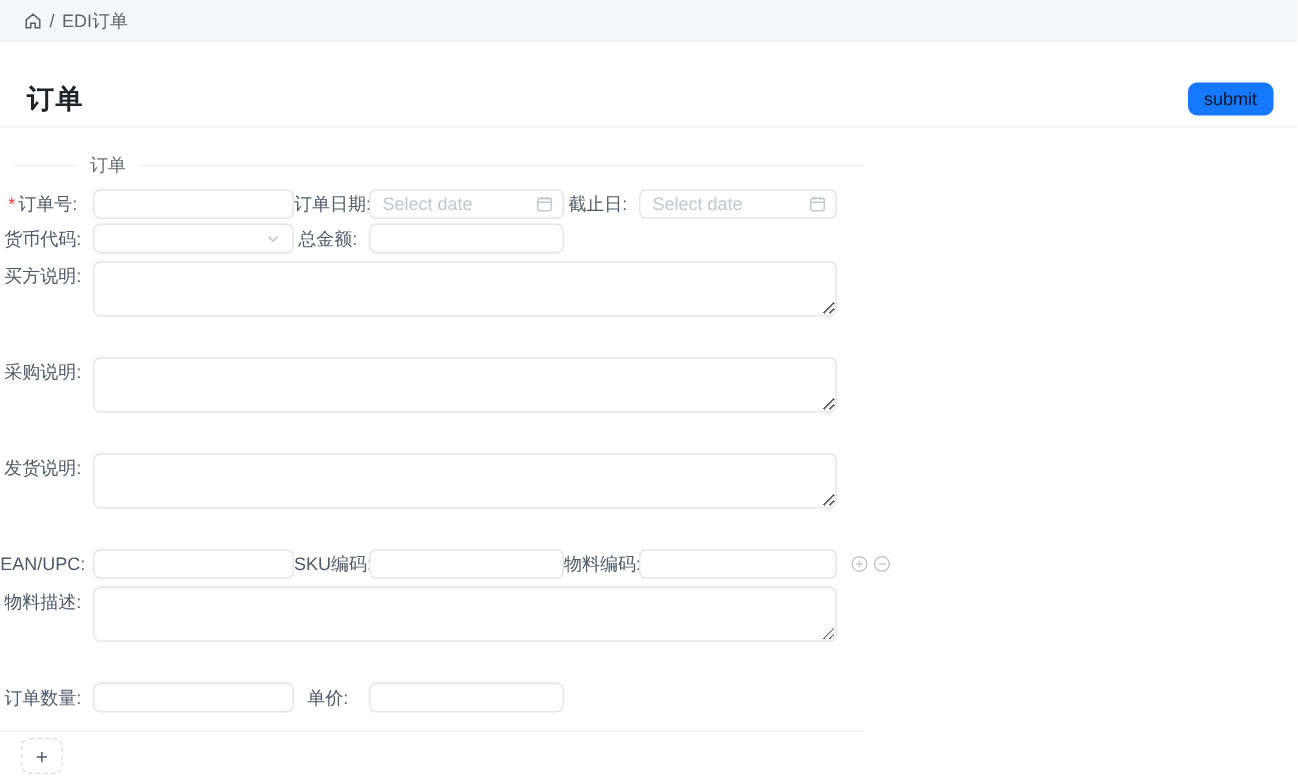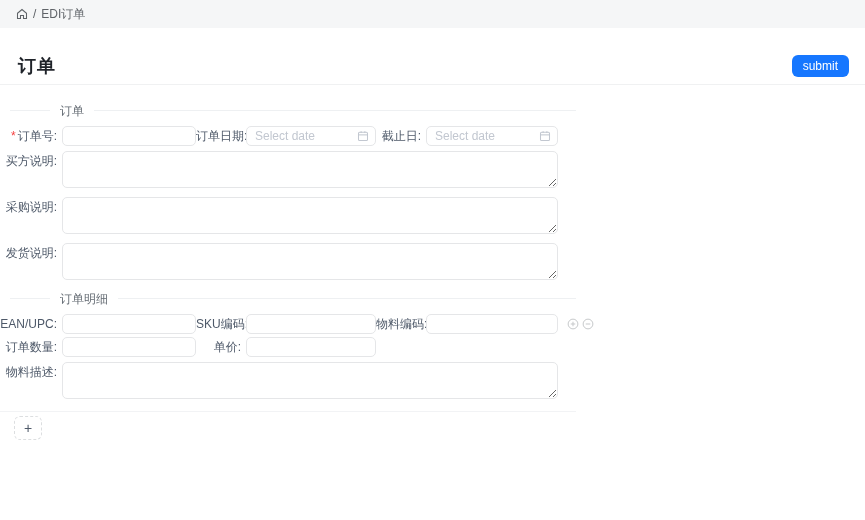--- a/index.html
+++ b/index.html
@@ -8,34 +8,34 @@
 
   
   .crumb-bar { height:28px; background:#f5f6f7; display:flex; align-items:center;
     padding:0 16px; font-size:12px; color:#5f6368; gap:5px; }
   .crumb-bar svg { display:block; }
 
   
   .page-header { display:flex; justify-content:space-between; align-items:center;
     padding:19px 16px 0 18px; height:57px; border-bottom:1px solid #f0f1f2; }
   .page-title { font-size:18px; font-weight:700; color:#1f2329; letter-spacing:1px; }
-  .submit-btn { background:#1677ff; color:#ffffff; border:none; border-radius:6px;
+  .submit-btn { background:#1677ff; color:#0f172a; border:none; border-radius:6px;
     height:22px; padding:0 11px; font-size:12px; cursor:pointer; }
 
   
   .form-col { width:592px; padding-top:8px; }
   .group-legend { position:relative; height:18px; margin:8px 0 7px 0; }
   .group-legend::before { content:""; position:absolute; left:10px; right:16px; top:50%;
     border-top:1px solid #eef0f2; }
   .legend-text { position:relative; background:#fff; padding:0 10px; margin-left:50px;
     font-size:12px; color:#646b73; }
 
   .frow { display:flex; align-items:center; margin-bottom:3px; }
-  .frow.top { align-items:flex-start; margin-bottom:9px; }
-  .lbl { font-size:12px; color:#4e5969; text-align:right; padding-right:5px;
+  .frow.top { align-items:flex-start; margin-bottom:27px; }
+  .lbl { font-size:12px; color:#4e5969; text-align:center; padding-right:5px;
     white-space:nowrap; line-height:20px; flex:0 0 auto; }
   .w1 { width:62px; } .w2 { width:50px; } .w3 { width:50px; }
   .req { color:#f53f3f; margin-right:2px; }
 
   .ctl { height:20px; border:1px solid #e5e6e8; border-radius:5px; font-size:12px;
     color:#333; padding:0 8px; outline:none; background:#fff; }
   .ctl::placeholder { color:#c2c7d0; }
   .in1 { width:134px; } .in2 { width:130px; } .in3 { width:132px; }
 
   .date-wrap { position:relative; display:inline-block; }
@@ -102,38 +102,46 @@
       <svg width="12" height="12" viewBox="0 0 16 16" fill="none" stroke="#c2c7d0" stroke-width="1.4">
           <rect x="2" y="3" width="12" height="11" rx="1.5"></rect>
           <line x1="2" y1="6.5" x2="14" y2="6.5"></line>
           <line x1="5.5" y1="1.5" x2="5.5" y2="4"></line>
           <line x1="10.5" y1="1.5" x2="10.5" y2="4"></line>
         </svg>
     </span>
   </div>
 
 
+  <div class="frow">
+    <label class="lbl w1">货币代码:</label>
+    <div class="ctl in1 select">
+      <span></span>
+      <svg width="10" height="10" viewBox="0 0 12 12" fill="none" stroke="#c2c7d0" stroke-width="1.4">
+          <polyline points="2.5,4.5 6,8 9.5,4.5"></polyline>
+        </svg>
+    </div>
+    <label class="lbl w2">总金额:</label>
+    <input class="ctl in2" style="">
+  </div>
 
   <div class="frow top" style="margin-top:5px;">
     <label class="lbl w1">买方说明:</label>
     <textarea class="ta" style=""></textarea>
   </div>
   <div class="frow top">
     <label class="lbl w1">采购说明:</label>
     <textarea class="ta" style=""></textarea>
   </div>
   <div class="frow top">
     <label class="lbl w1">发货说明:</label>
     <textarea class="ta" style=""></textarea>
   </div>
 
   
-  <div class="group-legend">
-    <span class="legend-text">订单明细</span>
-  </div>
 
   <div class="frow">
     <label class="lbl w1">EAN/UPC:</label>
     <input class="ctl in1" style="">
     <label class="lbl w2">SKU编码:</label>
     <input class="ctl in2" style="">
     <label class="lbl w3">物料编码:</label>
     <input class="ctl in3" style="">
     <span class="rowicons">
       <svg width="12" height="12" viewBox="0 0 16 16" fill="none" stroke="#c4c6c9" stroke-width="1.3">
@@ -141,28 +149,28 @@
           <line x1="5" y1="8" x2="11" y2="8"></line>
           <line x1="8" y1="5" x2="8" y2="11"></line>
         </svg>
       <svg width="12" height="12" viewBox="0 0 16 16" fill="none" stroke="#c4c6c9" stroke-width="1.3">
           <circle cx="8" cy="8" r="6.5"></circle>
           <line x1="5" y1="8" x2="11" y2="8"></line>
         </svg>
     </span>
   </div>
 
+  <div class="frow top" style="margin-top:5px;">
+    <label class="lbl w1">物料描述:</label>
+    <textarea class="ta" style=""></textarea>
+  </div>
+
   <div class="frow">
     <label class="lbl w1">订单数量:</label>
     <input class="ctl in1" style="">
     <label class="lbl w2">单价:</label>
     <input class="ctl in2" style="">
-  </div>
-
-  <div class="frow top" style="margin-top:5px;">
-    <label class="lbl w1">物料描述:</label>
-    <textarea class="ta" style=""></textarea>
   </div>
 
   <div class="bottom-divider"></div>
   <button class="add-btn">+</button>
 
 </div>
 
 </body></html>

